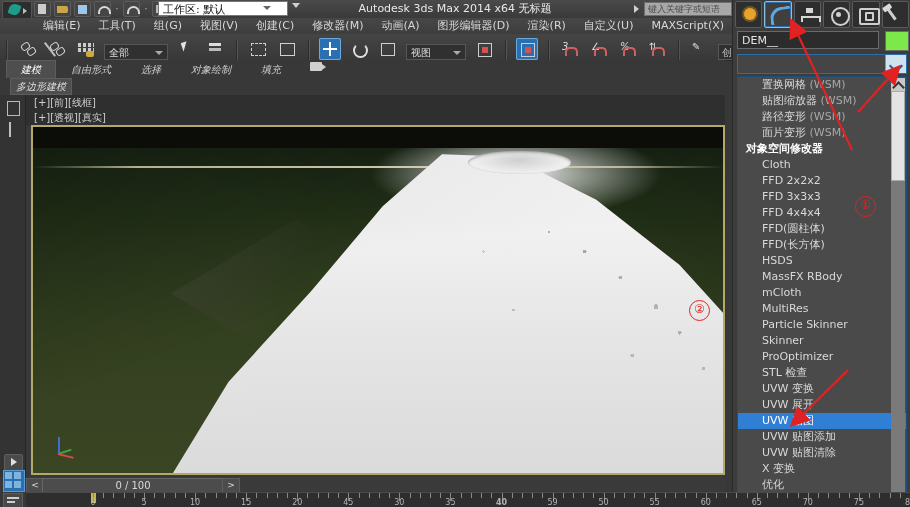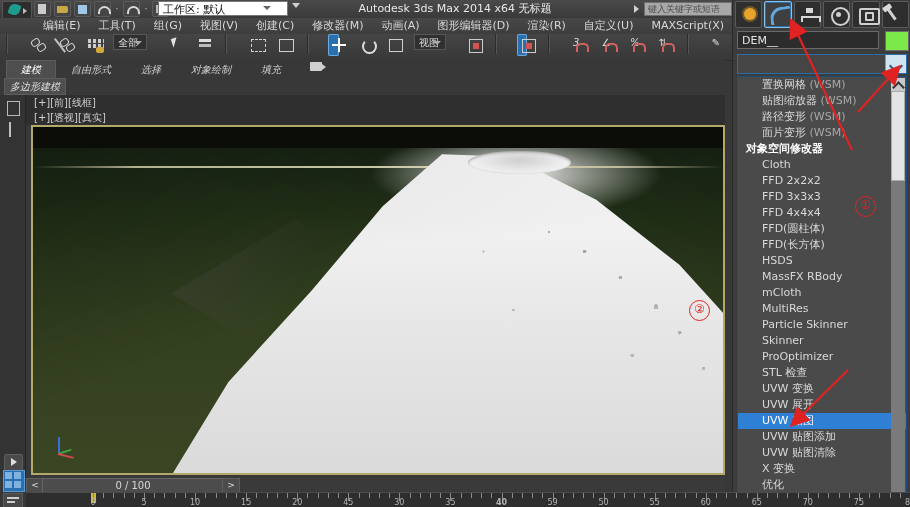--- a/index.html
+++ b/index.html
@@ -45,21 +45,21 @@
         font-size:9px;line-height:13px;padding-left:3px;box-sizing:border-box;overflow:hidden;white-space:nowrap;}
 
   
   .menubar{position:absolute;left:0;top:18px;width:736px;height:16px;
         background:linear-gradient(#474747,#3d3d3d);border-bottom:1px solid #2d2d2d;}
   .menuitem{float:left;height:16px;line-height:16px;padding:0 9px;font-size:11px;color:#d8d8d8;cursor:default;}
 
   
   .maintb{position:absolute;left:0;top:34px;width:910px;height:26px;
         background:linear-gradient(#454545,#383838);border-bottom:1px solid #2a2a2a;}
-  .tbrow{display:flex;align-items:flex-start;height:26px;padding-left:3px;gap:18px;}
+  .tbrow{display:flex;align-items:flex-end;height:26px;padding-left:3px;gap:7px;}
   .sep{width:1px;height:20px;background:#2c2c2c;box-shadow:1px 0 0 #555;margin:0 3px;}
   .tbi{width:22px;height:22px;position:relative;border-radius:2px;}
   .tbi.on{background:#2a6fb0;box-shadow:inset 0 0 0 1px #6aa8dd;}
   .lnk{position:absolute;left:4px;top:5px;width:7px;height:5px;border:1.6px solid #cfcfcf;border-radius:3px;
        transform:rotate(-35deg);}
   .lnk2{position:absolute;left:10px;top:10px;width:7px;height:5px;border:1.6px solid #cfcfcf;border-radius:3px;
        transform:rotate(-35deg);}
   .slash{position:absolute;left:3px;top:3px;width:1.6px;height:17px;background:#bfbfbf;transform:rotate(-38deg);}
   .wave{position:absolute;left:3px;top:5px;width:16px;height:4px;
        background:repeating-linear-gradient(90deg,#ccc 0 3px,transparent 3px 5px);}
@@ -101,21 +101,21 @@
   .alignbar2{position:absolute;left:4px;top:11px;width:9px;height:3px;background:#9fbfd8;}
   .layers{position:absolute;left:5px;top:5px;width:12px;height:3px;background:#ddd;}
   .layers2{position:absolute;left:5px;top:10px;width:12px;height:3px;background:#bbb;}
 
   
   .ribbon{position:absolute;left:0;top:60px;width:725px;height:35px;background:#383838;
         border-bottom:1px solid #2a2a2a;font-style:italic;}
   .rtabs{display:flex;height:18px;align-items:stretch;padding-left:6px;}
   .rtab{padding:0 14px;line-height:18px;font-size:10px;color:#cfcfcf;border:1px solid transparent;}
   .rtab.active{background:#4e4e4e;border-color:#5d5d5d;border-bottom-color:#4e4e4e;color:#fff;}
-  .rsub{height:16px;padding-left:4px;display:flex;align-items:center;}
+  .rsub{height:16px;padding-left:10px;display:flex;align-items:center;}
   .rsubtab{padding:0 5px;line-height:15px;font-size:10px;color:#dedede;background:#4e4e4e;
         border:1px solid #5d5d5d;}
   .camicon{width:18px;height:13px;position:relative;margin-left:14px;}
   .camicon:before{content:"";position:absolute;left:0;top:2px;width:12px;height:9px;background:#d0d0d0;border-radius:1px;}
   .camicon:after{content:"";position:absolute;left:12px;top:4px;width:0;height:0;
         border-top:3px solid transparent;border-bottom:3px solid transparent;border-left:4px solid #d0d0d0;}
 
   
   .leftstrip{position:absolute;left:0;top:95px;width:25px;height:382px;background:#333;
         border-right:1px solid #262626;}

